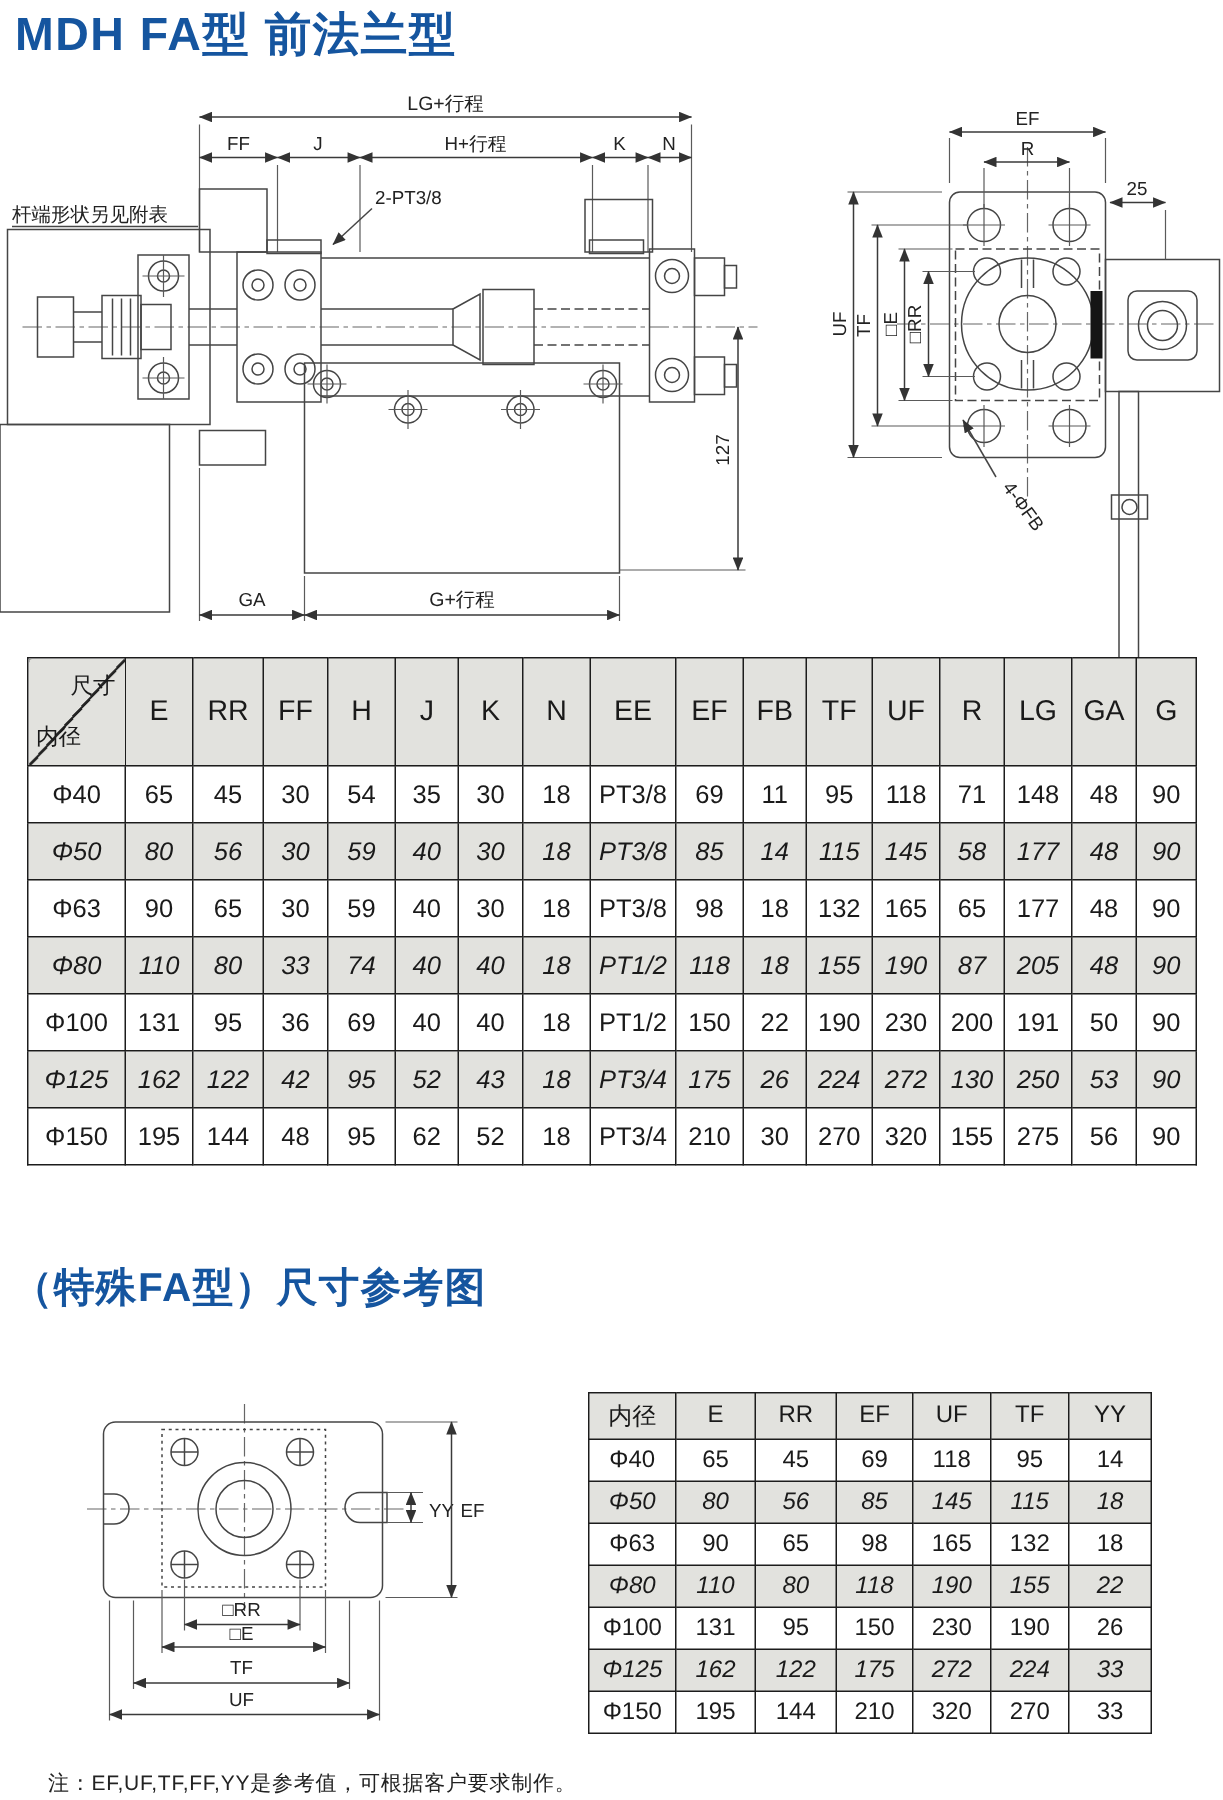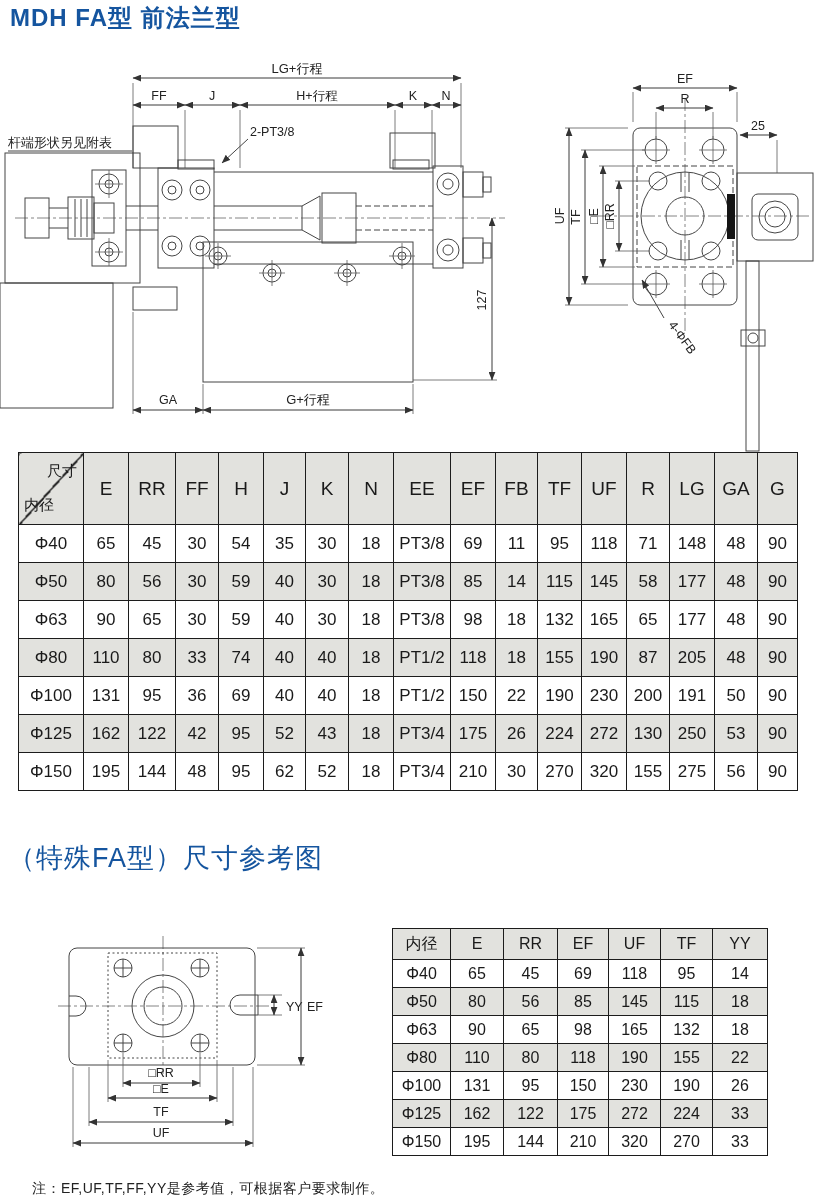--- a/index.html
+++ b/index.html
@@ -3,56 +3,56 @@
 <meta charset="utf-8">
 <style>
   html,body{margin:0;padding:0;}
   body{
     width:815px;height:1200px;position:relative;background:#ffffff;
     font-family:"Liberation Sans","DejaVu Sans",sans-serif;color:#1a1a1a;
     overflow:hidden;
   }
   .title{
     position:absolute;left:10px;top:2px;margin:0;
-    font-size:24px;font-weight:bold;color:#15559f;letter-spacing:1px;
+    font-size:31px;font-weight:bold;color:#15559f;letter-spacing:1px;
   }
   .title2{
     position:absolute;left:8px;top:840px;margin:0;
-    font-size:27px;font-weight:normal;color:#15559f;letter-spacing:1px;
+    font-size:27px;font-weight:bold;color:#15559f;letter-spacing:1px;
   }
   svg{position:absolute;}
   svg .ln{stroke:#454545;stroke-width:1;fill:none;}
   svg .dim{stroke:#3a3a3a;stroke-width:1;fill:none;
     marker-start:url(#ar1);marker-end:url(#ar1);}
   svg.sv2 .dim{marker-start:url(#ar2);marker-end:url(#ar2);}
   svg .ext{stroke:#5a5a5a;stroke-width:0.8;fill:none;}
   svg .cl{stroke:#666;stroke-width:0.8;fill:none;stroke-dasharray:13 3 3 3;}
   svg .dash{stroke:#454545;stroke-width:1;fill:none;stroke-dasharray:6 3;}
   svg .dot{stroke:#454545;stroke-width:1;fill:none;stroke-dasharray:2 2.5;}
   svg text{font-family:"Liberation Sans","DejaVu Sans",sans-serif;
     font-size:12.5px;fill:#222;}
   svg text.big{font-size:13px;}
   
   table{border-collapse:collapse;table-layout:fixed;position:absolute;
     background:#fff;}
-  .t1{left:18px;top:452px;width:779px;}
+  .t1{left:18px;top:438px;width:779px;}
   .t2{left:392px;top:928px;width:375px;}
   table,th,td{border:1.4px solid #1c1c1c;}
   th,td{text-align:center;vertical-align:middle;padding:0;
     font-weight:normal;}
   .t1 thead tr{height:72px;}
   .t1 tbody tr{height:38px;}
   .t1 th{font-size:19px;}
   .t1 td{font-size:17px;}
   .t2 thead tr{height:31px;}
   .t2 tbody tr{height:28px;}
   .t2 th{font-size:16px;}
   .t2 td{font-size:16px;}
   thead tr{background:#e2e2de;}
-  tr.shade{background:#e2e2de;}
+  tr.shade{background:#e2e2de;font-style:italic;}
   .corner{position:relative;
     background:
       linear-gradient(to bottom right,
         transparent calc(50% - 0.9px), #222 calc(50% - 0.9px),
         #222 calc(50% + 0.9px), transparent calc(50% + 0.9px)),
       #e2e2de;}
   .corner .c-top{position:absolute;top:9px;right:6px;font-size:15px;}
   .corner .c-bot{position:absolute;bottom:9px;left:5px;font-size:15px;}
   .note{position:absolute;left:28px;top:1176px;margin:4px;font-size:14px;
     color:#222;letter-spacing:0.5px;}

